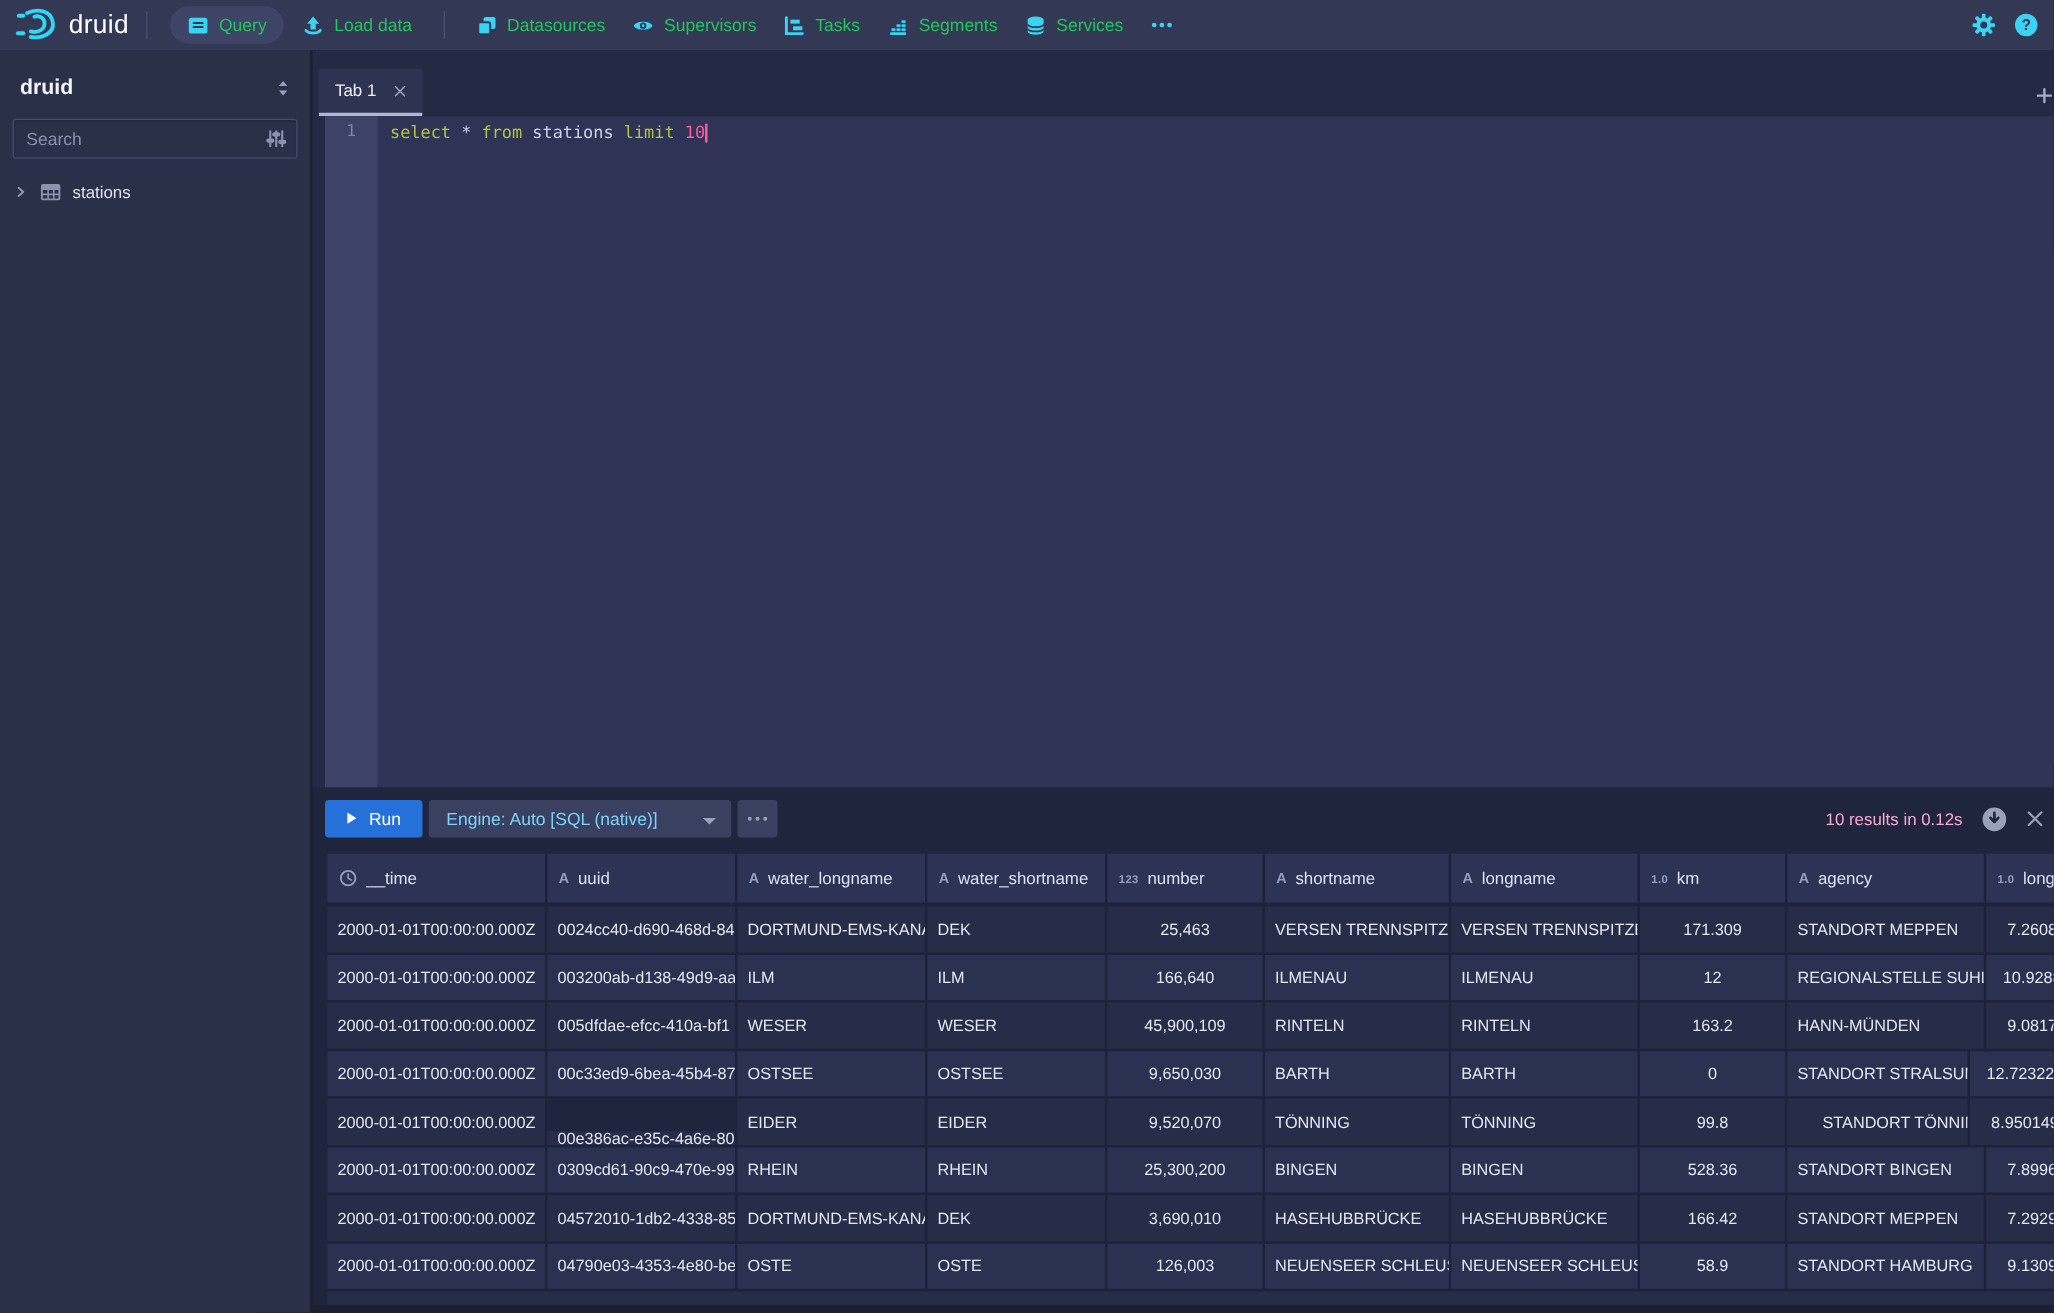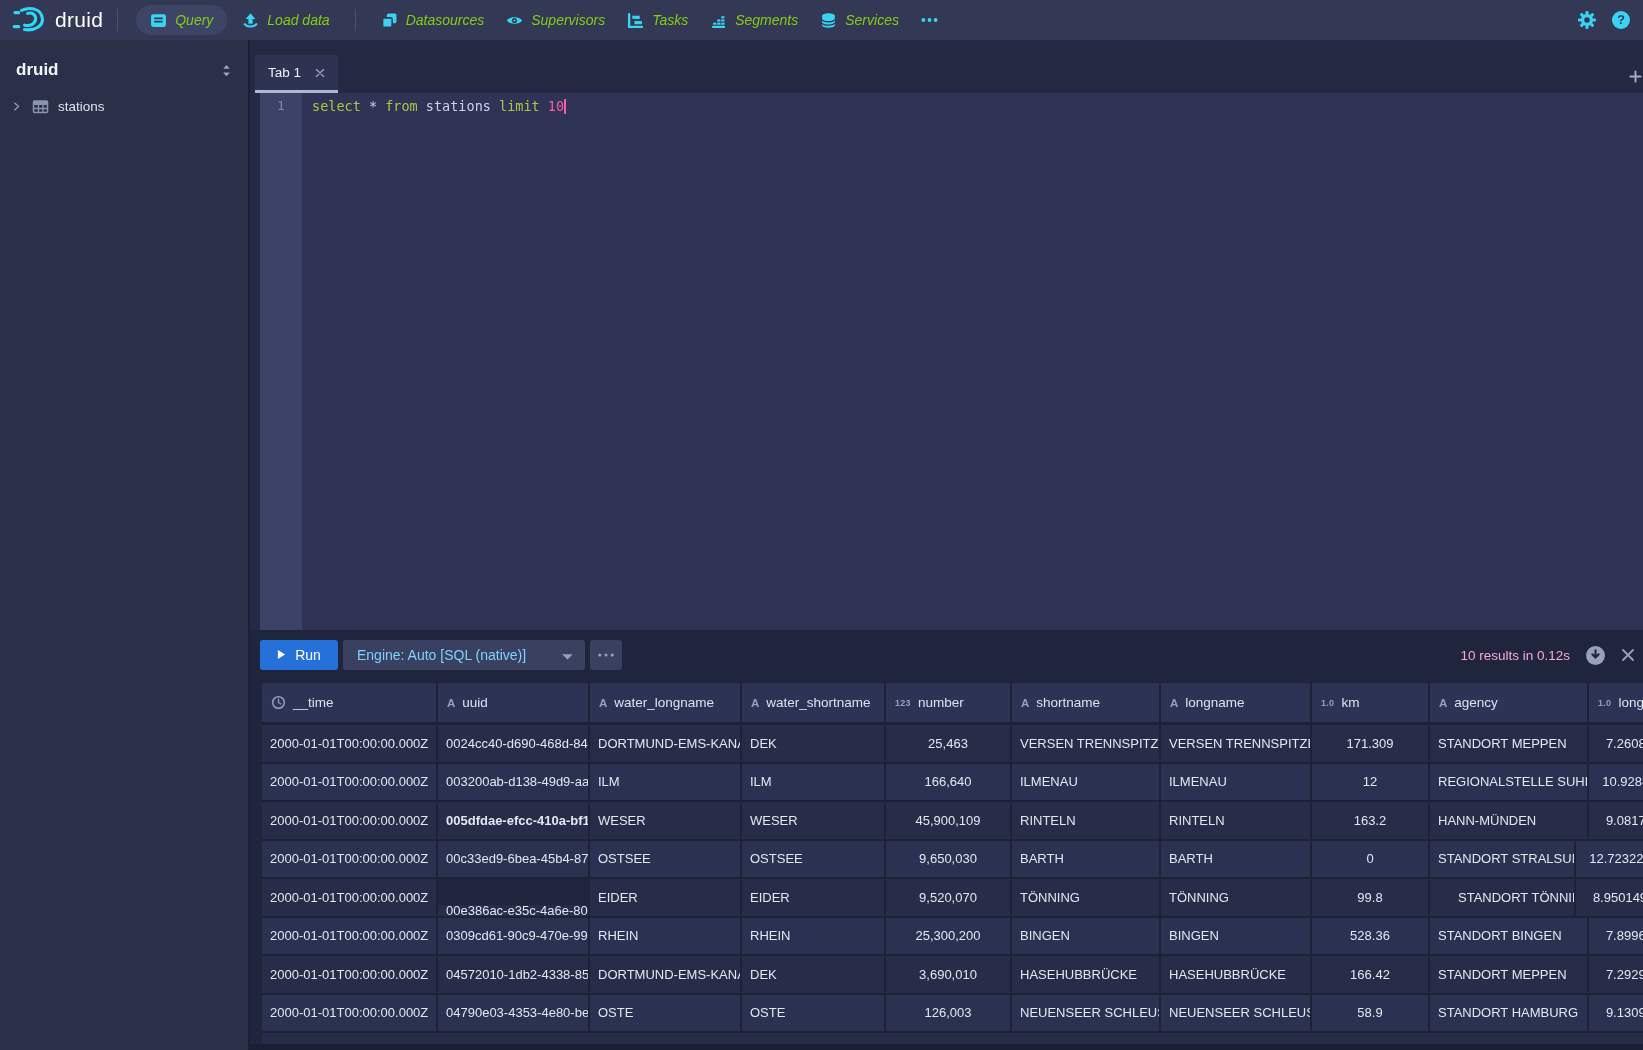--- a/index.html
+++ b/index.html
@@ -10,21 +10,21 @@
   .topnav { position:absolute; left:0; top:0; width:1643px; height:40px; background:#333954;
             display:flex; align-items:center; z-index:10; padding-left:12px; }
   .brand { display:flex; align-items:center; gap:9px; cursor:pointer; }
   .brand svg { display:block; }
   .brand-text { color:#ffffff; font-size:21px; font-weight:500; letter-spacing:.3px; }
   .nav-divider { width:1px; height:22px; background:#4a5172; margin:0 14px; }
   #nav-items { display:flex; align-items:center; height:40px; }
   .nav-item { display:flex; align-items:center; gap:8px; padding:0 11px; height:40px; cursor:pointer; }
   .nav-item.active { background:#3e4466; border-radius:17px; height:30px; margin:0 4px; padding:0 14px; }
   .nav-icon svg { display:block; width:17px; height:17px; }
-  .nav-label { color:#84cc16; font-size:14px;font-style:italic; }
+  .nav-label { color:#22c55e; font-size:14px; }
   .nav-right { margin-left:auto; display:flex; align-items:center; gap:14px; padding-right:12px; }
   .nav-right .icon-btn svg { display:block; width:20px; height:20px; cursor:pointer; }
 
   
   .sidebar { position:absolute; left:0; top:40px; width:248px; height:1010px; background:#2b3049; }
   .sidebar-head { display:flex; align-items:center; justify-content:space-between; padding:20px 14px 0 16px; }
   .sidebar-title { color:#f2f5fb; font-size:17px; font-weight:700; }
   .dc-btn { cursor:pointer; display:flex; }
   .search-box { margin:15px 10px 0 10px; height:32px; border:1px solid #454c6e; border-radius:3px;
                 display:flex; align-items:center; background:#2b3049; box-shadow:inset 0 1px 2px rgba(0,0,0,.25); }
@@ -220,20 +220,33 @@
   <aside class="sidebar">
     <div class="sidebar-head">
       <span class="sidebar-title">druid</span>
       <span class="dc-btn">
         <svg width="15" height="15" viewBox="0 0 16 16" fill="#98a1bb">
           <path d="M8 2l3.5 4.2h-7z"></path>
             <path d="M8 14.2L4.5 10h7z"></path>
         </svg>
       </span>
     </div>
+    <div class="search-box">
+      <input type="text" placeholder="Search" style="">
+      <span class="search-filter">
+        <svg width="16" height="16" viewBox="0 0 16 16">
+          <g stroke="#8b93ad" stroke-width="1.7" stroke-linecap="round">
+            <path d="M3.2 2v12M8 2v12M12.8 2v12"></path>
+          </g>
+          <g stroke="#8b93ad" stroke-width="3.4" stroke-linecap="round">
+            <path d="M1.6 9.5h3.2M6.4 4.5h3.2M11.2 10.5h3.2"></path>
+          </g>
+        </svg>
+      </span>
+    </div>
     <div id="tree">
         <div class="tree-item">
           <span>
             <svg width="13" height="13" viewBox="0 0 16 16">
               <path d="M6 4l4.5 4L6 12" stroke="#8b93ad" stroke-width="2" fill="none" stroke-linecap="round" stroke-linejoin="round"></path>
             </svg>
           </span>
           <span>
             <svg width="17" height="15" viewBox="0 0 16 15">
               <rect x="1" y="2" width="14" height="11.5" rx="1" fill="none" stroke="#8b93ad" stroke-width="1.5"></rect>
@@ -380,21 +393,21 @@
           <div class="g-cell" style="width: 144px;">ILM</div>
           <div class="g-cell c-center" style="width: 126px;">166,640</div>
           <div class="g-cell" style="width: 149px;">ILMENAU</div>
           <div class="g-cell" style="width: 151px;">ILMENAU</div>
           <div class="g-cell c-center" style="width: 118px;">12</div>
           <div class="g-cell" style="width: 159px;">REGIONALSTELLE SUHL</div>
           <div class="g-cell c-center" style="width: 90px;">10.928849</div>
         </div>
         <div class="grid-row odd">
           <div class="g-cell" style="width: 176px;">2000-01-01T00:00:00.000Z</div>
-          <div class="g-cell" style="width: 152px; font-weight: bold;">005dfdae-efcc-410a-bf1</div>
+          <div class="g-cell" style="width: 152px;">005dfdae-efcc-410a-bf1</div>
           <div class="g-cell" style="width: 152px;">WESER</div>
           <div class="g-cell" style="width: 144px;">WESER</div>
           <div class="g-cell c-center" style="width: 126px;">45,900,109</div>
           <div class="g-cell" style="width: 149px;">RINTELN</div>
           <div class="g-cell" style="width: 151px;">RINTELN</div>
           <div class="g-cell c-center" style="width: 118px;">163.2</div>
           <div class="g-cell" style="width: 159px;">HANN-MÜNDEN</div>
           <div class="g-cell c-center" style="width: 90px;">9.081704</div>
         </div>
         <div class="grid-row even">

